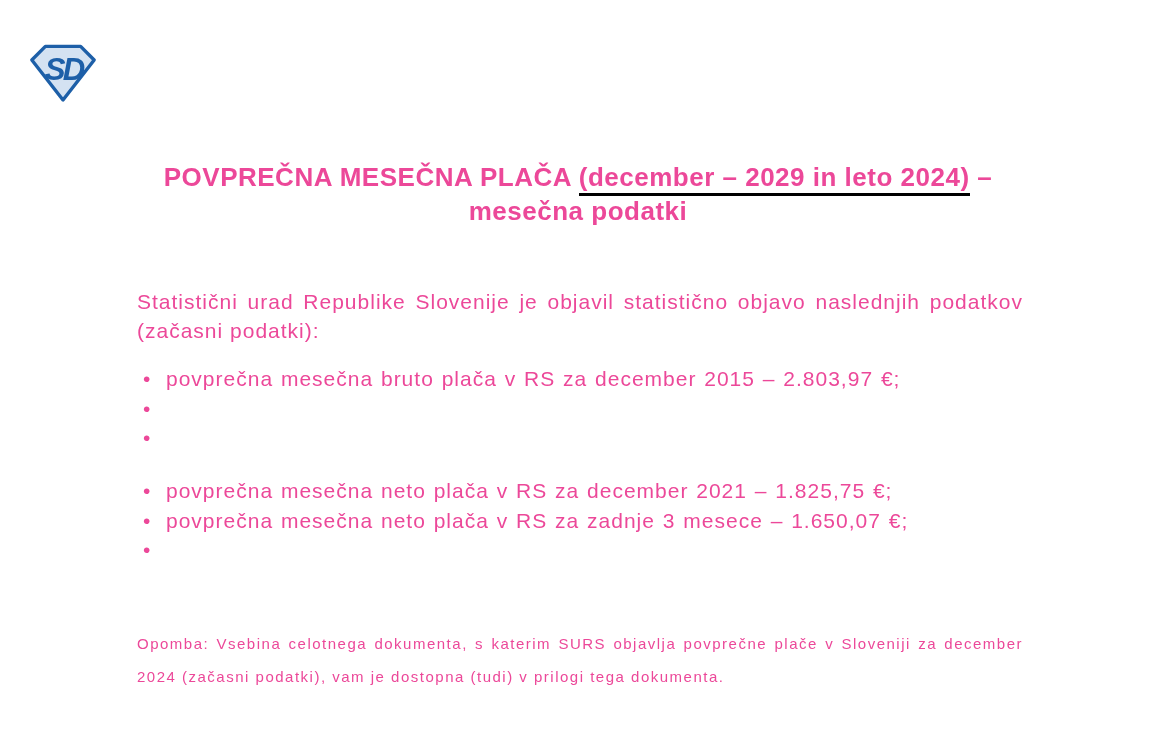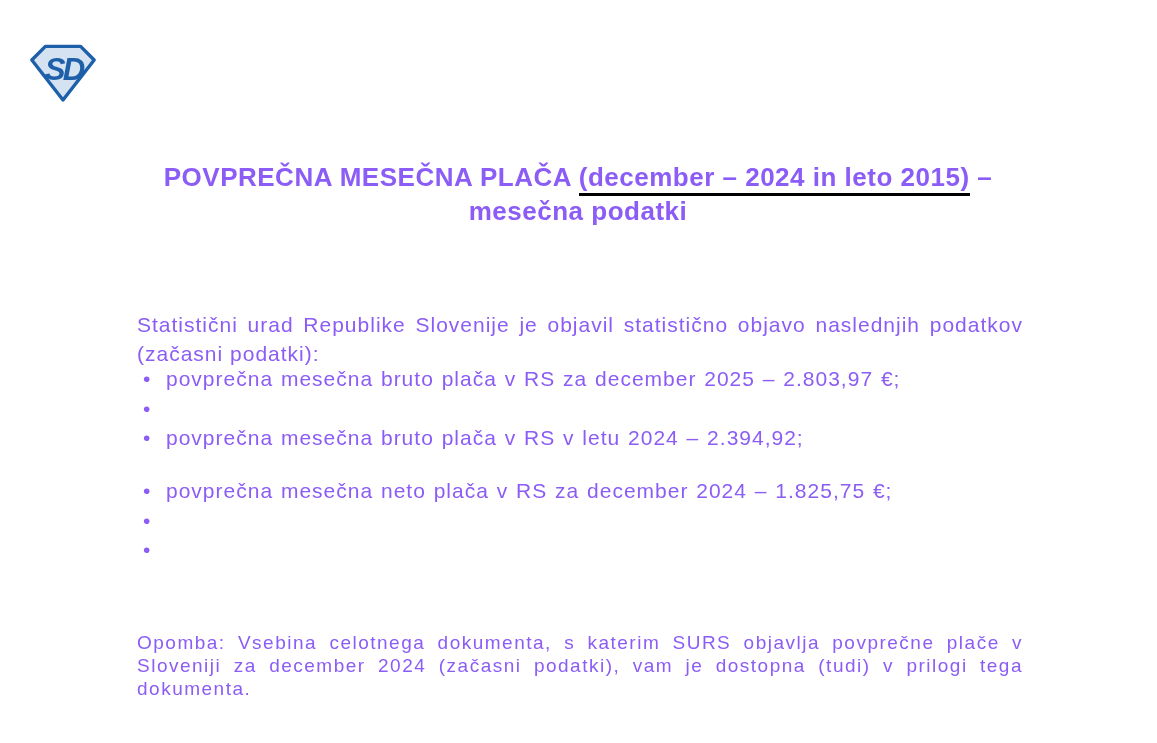--- a/index.html
+++ b/index.html
@@ -5,21 +5,21 @@
   html, body {
     margin: 0;
     padding: 0;
     background: #ffffff;
   }
   .page {
     position: relative;
     width: 1157px;
     height: 743px;
     background: #ffffff;
-    color: #8b5cf6;
+    color: #ec4899;
     font-family: "Liberation Sans", sans-serif;
     overflow: hidden;
   }
 
   
   .logo {
     position: absolute;
     left: 29px;
     top: 43px;
     width: 68px;
@@ -42,21 +42,21 @@
   .title-line { white-space: nowrap; }
   .title-underlined {
     border-bottom: 3px solid #000;
     padding-bottom: 1px;
   }
 
   
   .intro {
     position: absolute;
     left: 137px;
-    top: 289px;
+    top: 266px;
     width: 886px;
     font-size: 21px;
     line-height: 29px;
     letter-spacing: 1px;
     text-align: justify;
   }
 
   .bullet-list {
     position: absolute;
     left: 137px;
@@ -80,66 +80,66 @@
     padding-left: 6px;
     box-sizing: border-box;
     letter-spacing: 0;
   }
 
   .note {
     position: absolute;
     left: 137px;
     top: 612px;
     width: 886px;
-    font-size: 19px;
-    line-height: 23px;
+    font-size: 15px;
+    line-height: 33px;
     letter-spacing: 1.5px;
     text-align: justify;
   }
 </style>
 </head>
 <body>
 
 <div class="page">
 
   <div class="logo">
     <svg viewBox="0 0 100 90" xmlns="http://www.w3.org/2000/svg">
       <polygon points="4,25 24,5 76,5 96,25 50,84" fill="#d4e2f2" stroke="#1d5fa8" stroke-width="5" stroke-linejoin="round"></polygon>
       <text x="51" y="54" font-size="46" font-weight="bold" font-style="italic" fill="#1d5fa8" text-anchor="middle" letter-spacing="-4" font-family="'Liberation Sans', sans-serif">SD</text>
     </svg>
   </div>
 
   <div class="title-block">
-    <div class="title-line"><span>POVPREČNA MESEČNA PLAČA </span><span class="title-underlined">(december – 2024 in leto 2015)</span><span> –</span></div>
+    <div class="title-line"><span>POVPREČNA MESEČNA PLAČA </span><span class="title-underlined">(december – 2029 in leto 2024)</span><span> –</span></div>
     <div class="title-line">mesečna podatki</div>
   </div>
 
   <p class="intro">Statistični urad Republike Slovenije je objavil statistično objavo naslednjih podatkov (začasni podatki):</p>
 
   <ul class="bullet-list bruto">
     <li>
       <span class="bullet-marker">•</span>
-      <span>povprečna mesečna bruto plača v RS za december 2025 – 2.803,97 €;</span>
+      <span>povprečna mesečna bruto plača v RS za december 2015 – 2.803,97 €;</span>
     </li>
     <li>
       <span class="bullet-marker">•</span>
     </li>
     <li>
       <span class="bullet-marker">•</span>
-      <span>povprečna mesečna bruto plača v RS v letu 2024 – 2.394,92;</span>
     </li>
   </ul>
 
   <ul class="bullet-list neto">
     <li>
       <span class="bullet-marker">•</span>
-      <span>povprečna mesečna neto plača v RS za december 2024 – 1.825,75 €;</span>
+      <span>povprečna mesečna neto plača v RS za december 2021 – 1.825,75 €;</span>
     </li>
     <li>
       <span class="bullet-marker">•</span>
+      <span>povprečna mesečna neto plača v RS za zadnje 3 mesece – 1.650,07 €;</span>
     </li>
     <li>
       <span class="bullet-marker">•</span>
     </li>
   </ul>
 
   <p class="note">Opomba: Vsebina celotnega dokumenta, s katerim SURS objavlja povprečne plače v Sloveniji za december 2024 (začasni podatki), vam je dostopna (tudi) v prilogi tega dokumenta.</p>
 
 </div>
 

